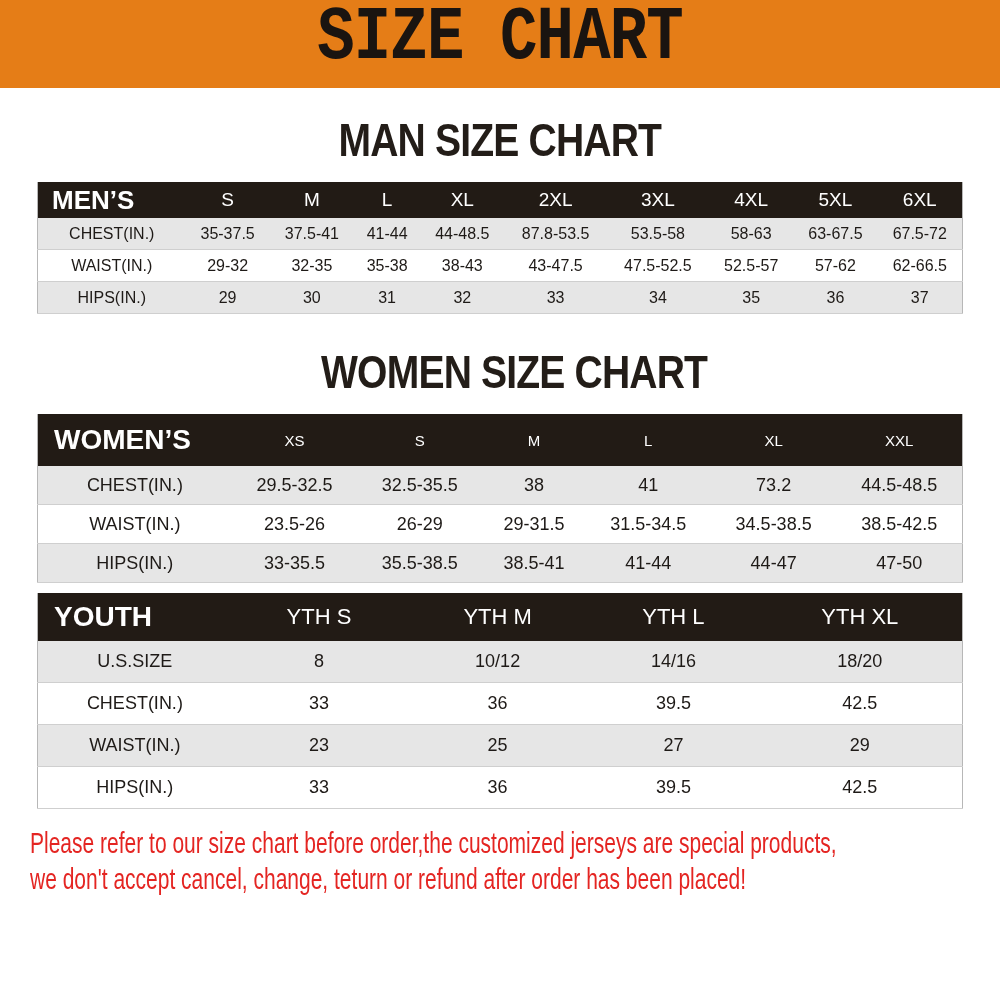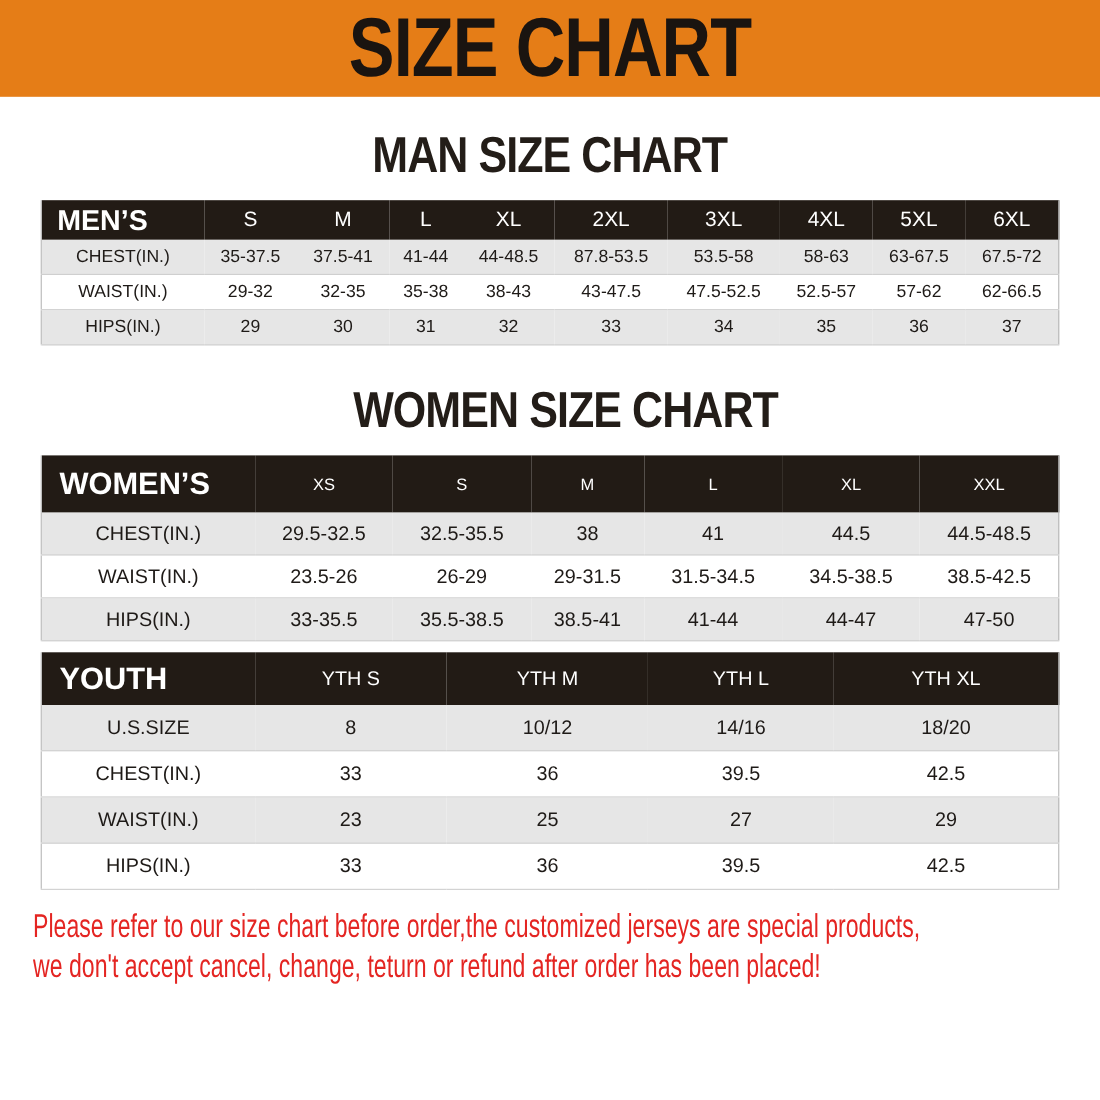--- a/index.html
+++ b/index.html
@@ -3,21 +3,21 @@
 <meta charset="utf-8">
 <style>
   html,body{margin:0;padding:0;}
   body{
     width:1000px;height:1000px;background:#ffffff;overflow:hidden;
     font-family:"Liberation Sans", sans-serif;color:#1e1a17;
   }
   
   .banner{
     width:1000px;height:88px;background:var(--banner-bg,#e57d17);
-    display:flex;align-items:center;justify-content:center;
+    display:flex;align-items:flex-start;justify-content:center;font-family:Liberation Mono, monospace;
   }
   .banner-title{
     font-size:76px;font-weight:700;line-height:1;color:#1a1410;
     letter-spacing:-1px;transform:scaleX(0.82);transform-origin:center;
     white-space:nowrap;
   }
   
   .section-heading{
     height:48px;display:flex;align-items:center;justify-content:center;
   }
@@ -51,21 +51,21 @@
   .tbl-men thead th{height:36px;font-size:19px;}
   .tbl-men thead th.lbl{font-size:26px;padding-left:14px;width:16%;}
   .tbl-men tbody td{height:31px;font-size:16px;}
   
   .tbl-women{margin-top:18px;}
   .tbl-women thead th{height:52px;font-size:15px;}
   .tbl-women thead th.lbl{font-size:28px;padding-left:16px;width:21%;}
   .tbl-women tbody td{height:38px;font-size:18px;}
   
   .tbl-youth{margin-top:10px;}
-  .tbl-youth thead th{height:48px;font-size:18px;}
+  .tbl-youth thead th{height:48px;font-size:22px;}
   .tbl-youth thead th.lbl{font-size:28px;padding-left:16px;width:21%;}
   .tbl-youth tbody td{height:41px;font-size:18px;}
   
   .note{margin:16px 0 0 30px;color:var(--note-red,#e42522);}
   .note-line{
     font-size:30px;line-height:36px;white-space:nowrap;
     transform:scaleX(0.70);transform-origin:0 50%;
   }
 </style>
 </head>
@@ -154,21 +154,21 @@
             <th>XXL</th>
           </tr>
         </thead>
         <tbody>
           <tr>
             <td>CHEST(IN.)</td>
             <td>29.5-32.5</td>
             <td>32.5-35.5</td>
             <td>38</td>
             <td>41</td>
-            <td>44.5</td>
+            <td>73.2</td>
             <td>44.5-48.5</td>
           </tr>
           <tr>
             <td>WAIST(IN.)</td>
             <td>23.5-26</td>
             <td>26-29</td>
             <td>29-31.5</td>
             <td>31.5-34.5</td>
             <td>34.5-38.5</td>
             <td>38.5-42.5</td>

